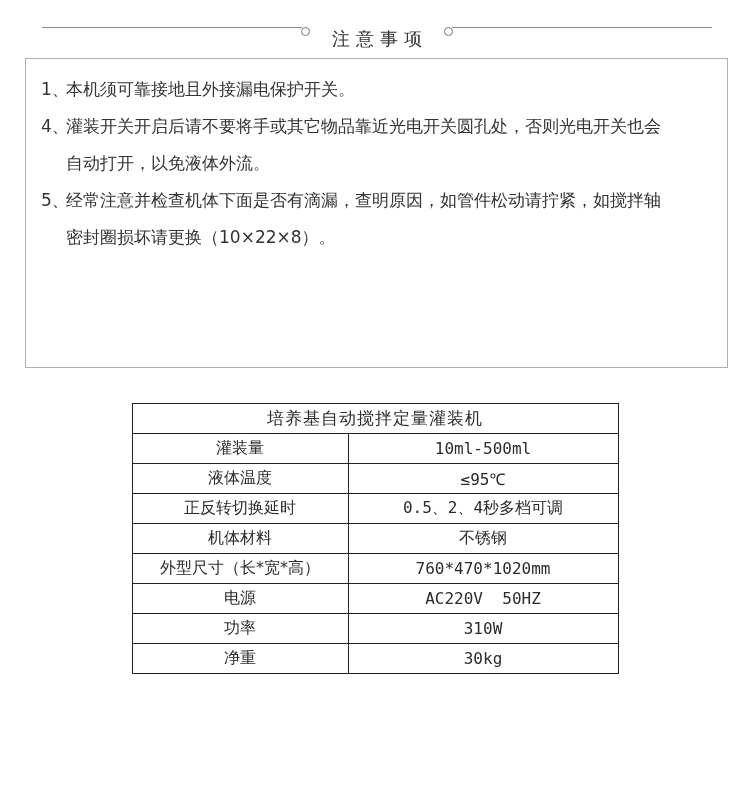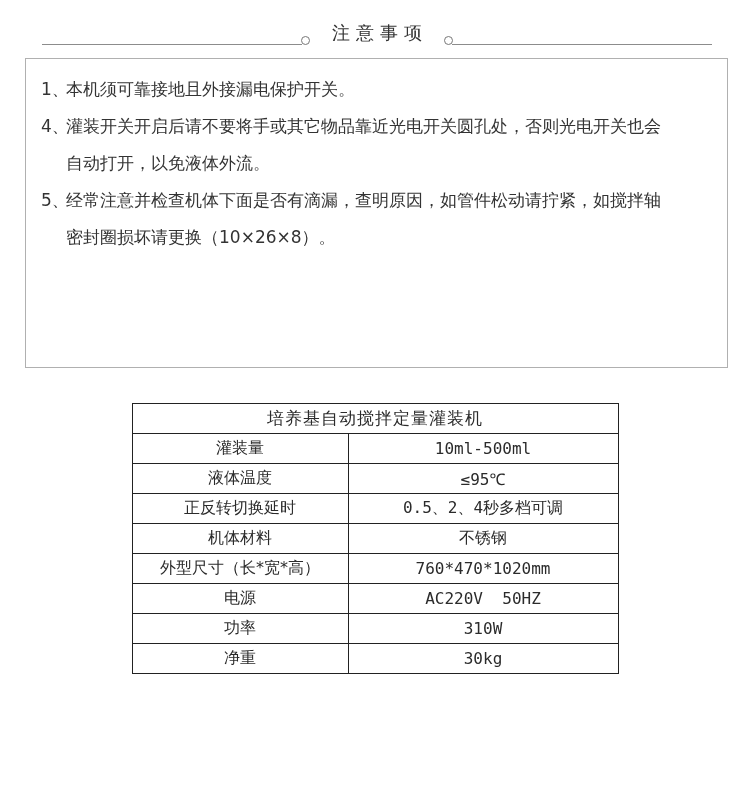--- a/index.html
+++ b/index.html
@@ -6,21 +6,21 @@
     margin: 0; padding: 0;
     width: 750px; height: 795px;
     background: #ffffff;
     overflow: hidden;
     font-family: "DejaVu Sans", "Liberation Sans", sans-serif;
     color: #333333;
   }
   
   .header {
     display: flex;
-    align-items: flex-end;
+    align-items: flex-start;
     margin: 27px 38px 12px 42px;
     height: 18px;
   }
   .rule { flex: 1; height: 1px; background: #8c8c8c; }
   .dot  {
     width: 7px; height: 7px;
     border: 1px solid #777;
     border-radius: 50%;
     background: #fff;
     flex: 0 0 auto;
@@ -101,21 +101,21 @@
 
 
 
   <div class="notice-item">
     <div class="notice-line"><span class="num">4、</span><span>灌装开关开启后请不要将手或其它物品靠近光电开关圆孔处，否则光电开关也会</span></div>
     <div class="notice-line cont">自动打开，以免液体外流。</div>
   </div>
 
   <div class="notice-item">
     <div class="notice-line"><span class="num">5、</span><span>经常注意并检查机体下面是否有滴漏，查明原因，如管件松动请拧紧，如搅拌轴</span></div>
-    <div class="notice-line cont">密封圈损坏请更换（10×26×8）。</div>
+    <div class="notice-line cont">密封圈损坏请更换（10×22×8）。</div>
   </div>
 
 </div>
 
 <table class="spec-table">
   <colgroup>
       <col class="c1">
       <col class="c2">
     </colgroup>
   <tbody>

